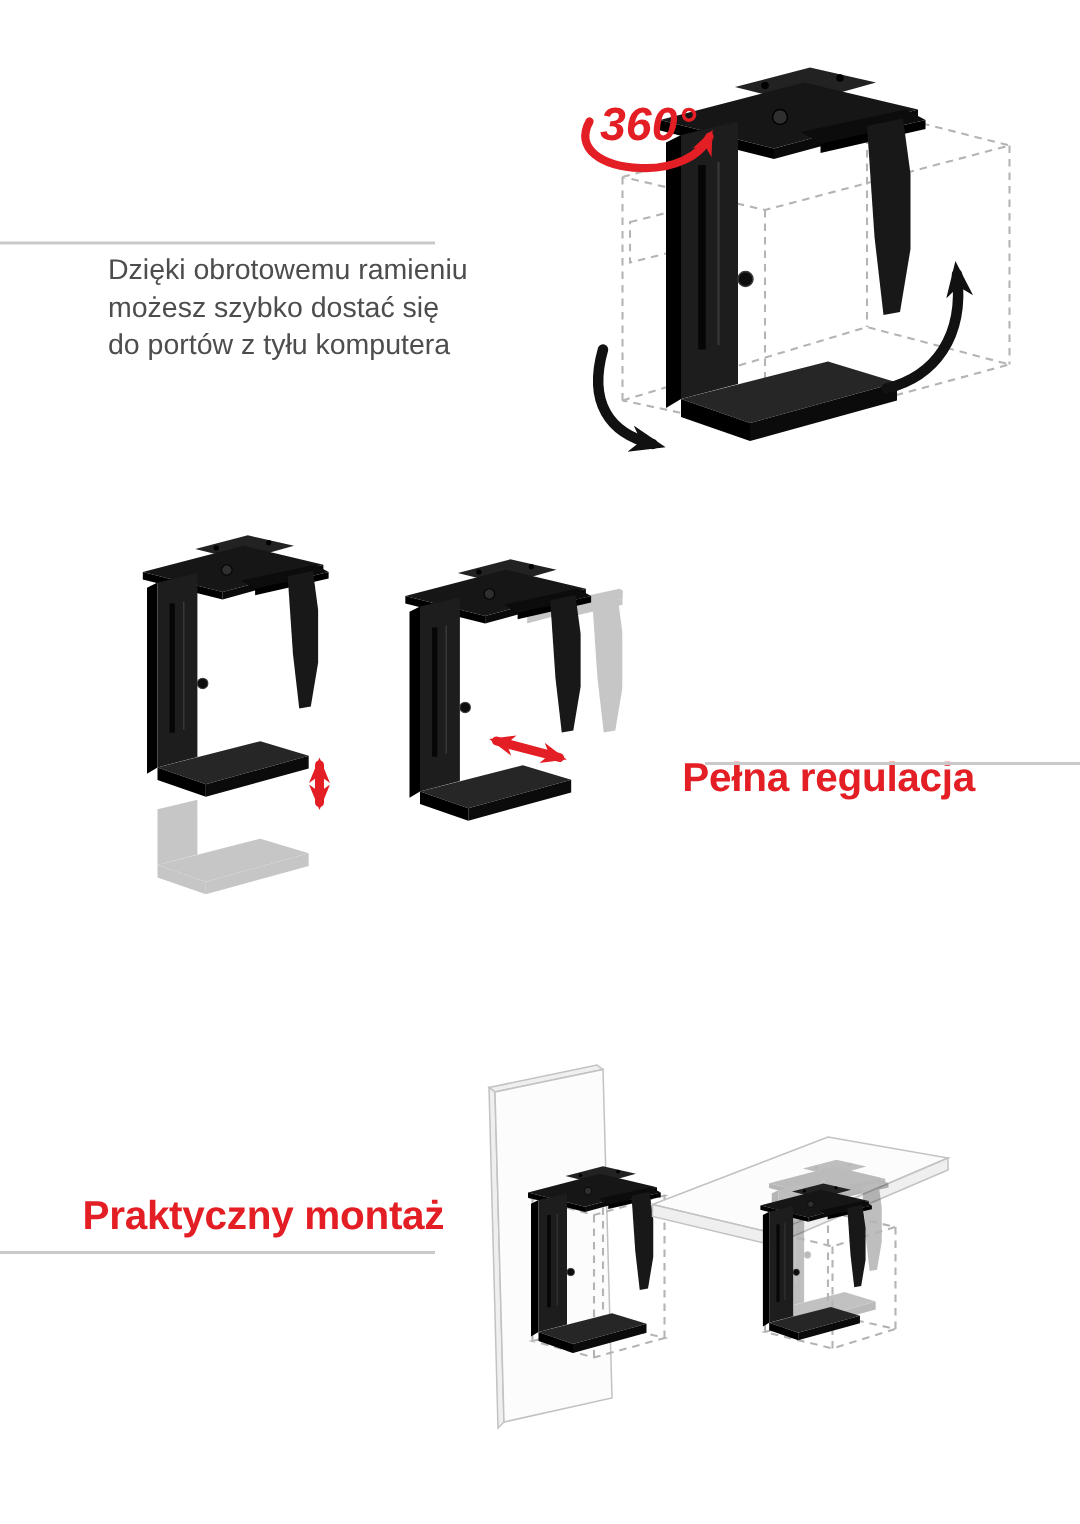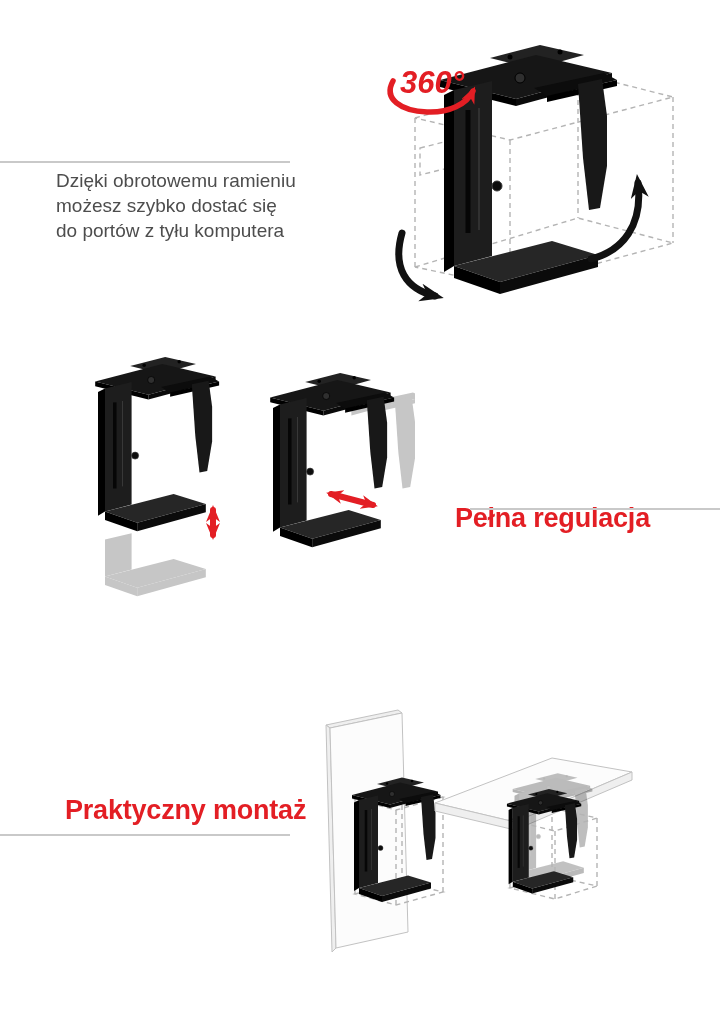--- a/index.html
+++ b/index.html
@@ -11,25 +11,25 @@
     position:absolute;margin:0;font-size:27px;line-height:1;font-weight:bold;
     color:var(--accent-red,#e31e24);letter-spacing:-0.2px;white-space:nowrap;
   }
   .sec-body{
     position:absolute;margin:0;font-size:19px;line-height:25px;
     color:var(--body-text,#4d4d4d);white-space:pre-line;
   }
   .rule{position:absolute;height:2px;background:var(--divider,#c9c9c9);}
   .t1{left:66px;top:122px;}
   .r1{left:0;top:161px;width:290px;}
-  .b1{left:56px;top:168px;}
+  .b1{left:72px;top:168px;}
   .t2{right:70px;top:473px;text-align:right;margin-top:32px;}
   .r2{left:470px;top:508px;width:250px;}
   .b2{right:70px;top:514px;text-align:right;}
-  .t3{left:55px;top:797px;margin-left:10px;}
+  .t3{left:55px;top:797px;}
   .r3{left:0;top:834px;width:290px;}
   .b3{left:55px;top:844px;}
   .fig{position:absolute;}
   #fig-rotation{left:375px;top:35px;}
   #fig-adjust{left:75px;top:335px;}
   #fig-mount{left:290px;top:700px;}
   .dash{fill:none;stroke:var(--outline-gray,#b4b4b4);stroke-width:1.4;stroke-dasharray:5 4;}
   .blk{fill:none;stroke:var(--arrow-black,#111111);stroke-width:7;stroke-linecap:round;}
   .redl{fill:none;stroke:var(--accent-red,#e31e24);stroke-linecap:round;}
   .r360{font-family:"Liberation Sans",sans-serif;font-size:31px;font-weight:bold;

